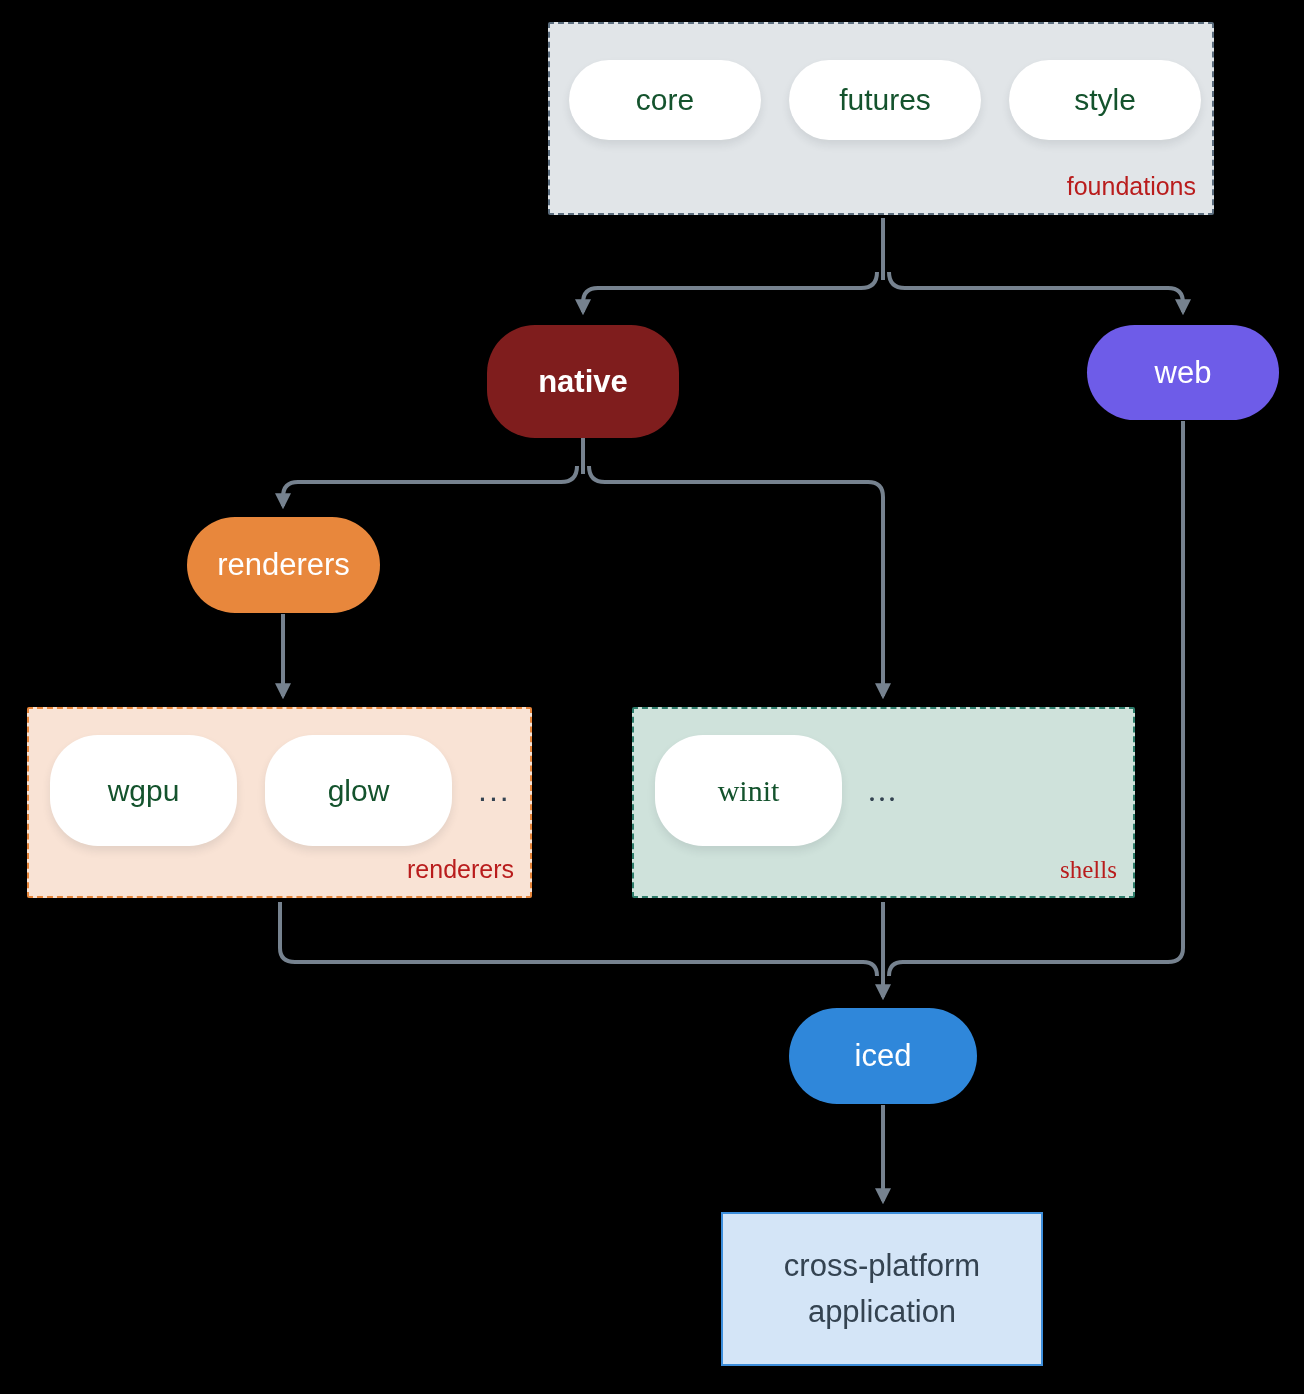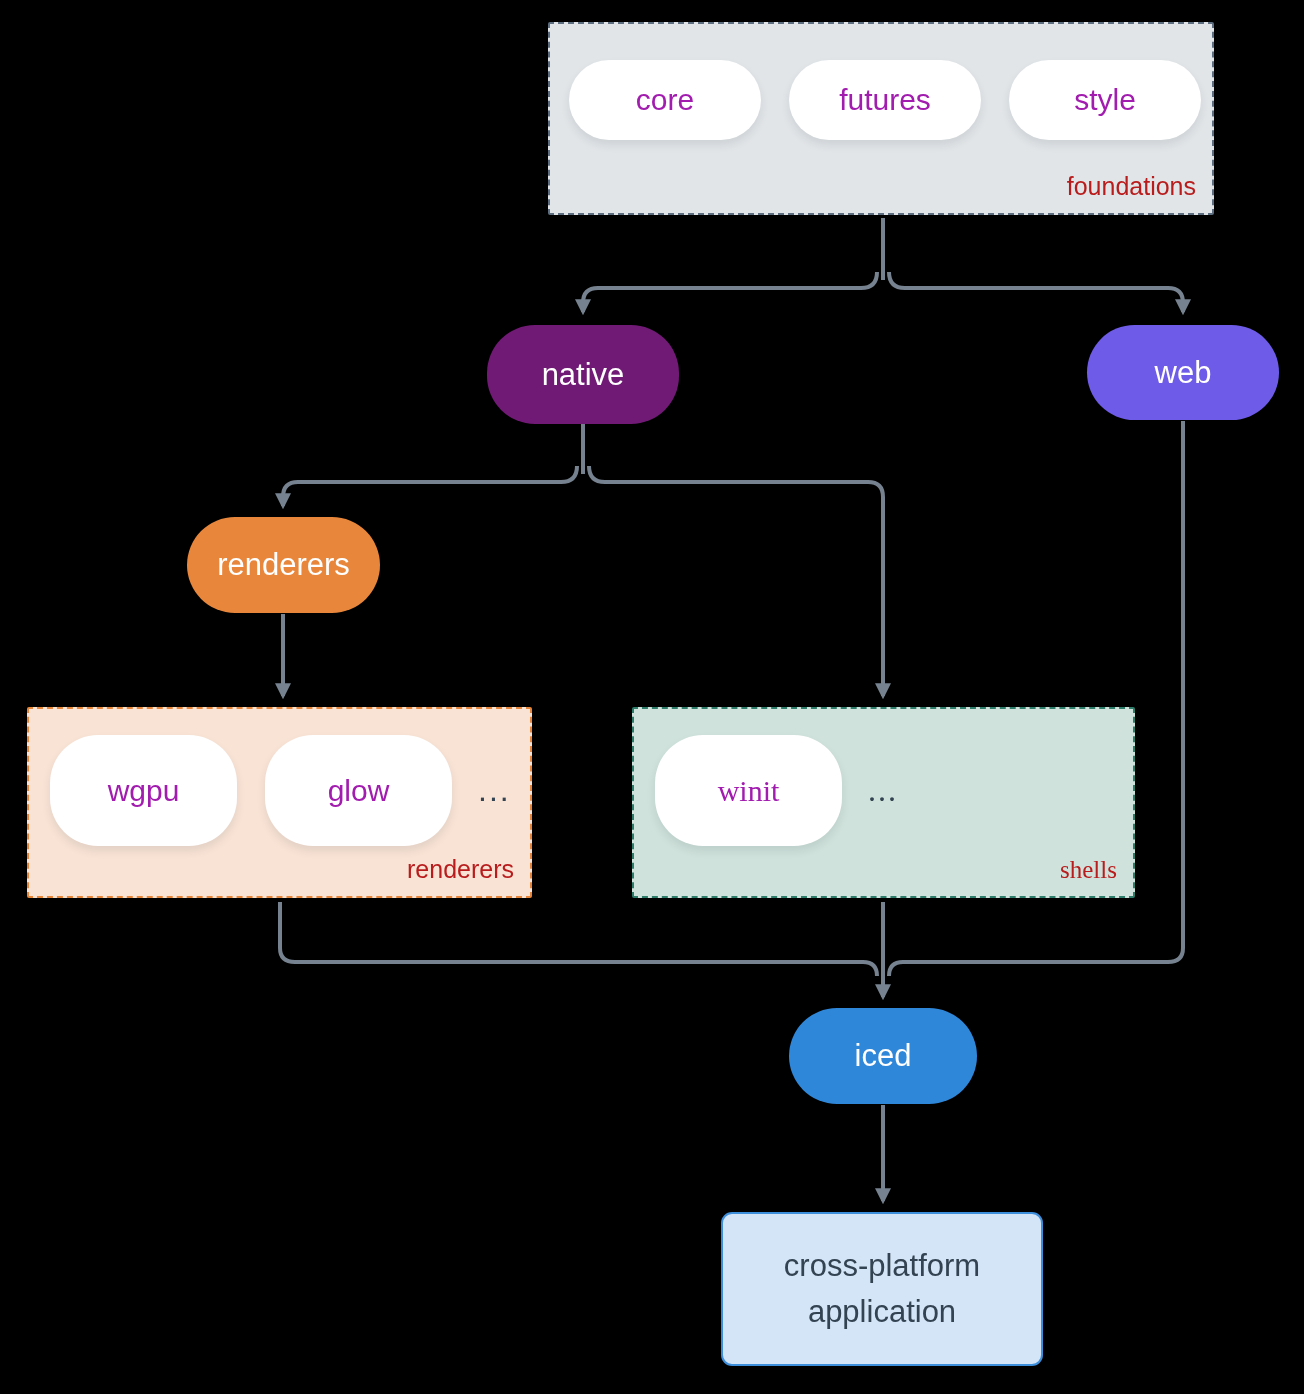--- a/index.html
+++ b/index.html
@@ -21,46 +21,46 @@
   .group-box.shells{left:632px;top:707px;width:503px;height:191px;
     background:#cfe2db;border:2px dashed #2e7d6b;font-family:Liberation Serif, serif;}
 
   .pill-row{position:absolute;display:flex;align-items:center;}
   .foundations .pill-row{left:19px;top:36px;gap:28px;}
   .renderers .pill-row, .shells .pill-row{left:21px;top:26px;gap:28px;}
 
   .white-pill{
     background:#ffffff;border-radius:48px;
     display:flex;align-items:center;justify-content:center;
-    color:#a21caf;font-size:30px;
+    color:#14532d;font-size:30px;
     box-shadow:0 5px 8px rgba(40,50,60,0.10);
   }
   .foundations .white-pill{width:192px;height:80px;}
   .renderers .white-pill,.shells .white-pill{width:187px;height:111px;}
 
   .more-dots{color:#344351;font-size:32px;margin-left:-2px;letter-spacing:2px;}
 
   .group-label{
     position:absolute;right:16px;bottom:12px;
     color:#b91c1c;font-size:25px;
   }
 
   .node-pill{
     position:absolute;border-radius:48px;
     display:flex;align-items:center;justify-content:center;
     color:#ffffff;font-size:31px;
   }
-  .node-native{left:487px;top:325px;width:192px;height:99px;background:#701a75;}
+  .node-native{left:487px;top:325px;width:192px;height:113px;background:#7f1d1d;font-weight:bold;}
   .node-web{left:1087px;top:325px;width:192px;height:95px;background:#6e5ce8;}
   .node-graphics{left:187px;top:517px;width:193px;height:96px;background:#e8873c;}
   .node-iced{left:789px;top:1008px;width:188px;height:96px;background:#2f87da;}
 
   .app-box{
     position:absolute;left:721px;top:1212px;width:322px;height:154px;
-    box-sizing:border-box;background:#d4e5f7;border:2px solid #3d8edb;border-radius:11px;
+    box-sizing:border-box;background:#d4e5f7;border:2px solid #3d8edb;border-radius:0;
     display:flex;align-items:center;justify-content:center;text-align:center;
     color:#344351;font-size:31px;line-height:1.5;
     padding:0 34px;
   }
 </style>
 </head>
 <body>
 
 <div class="canvas">
 

